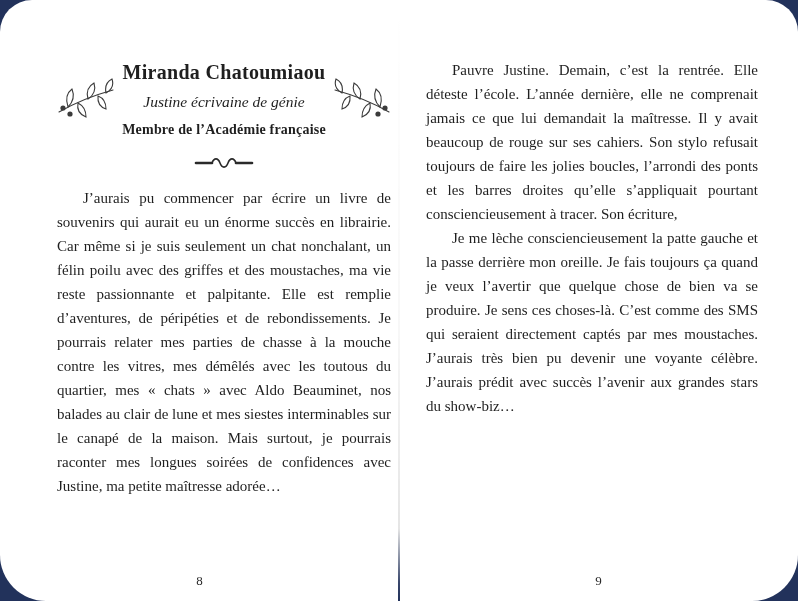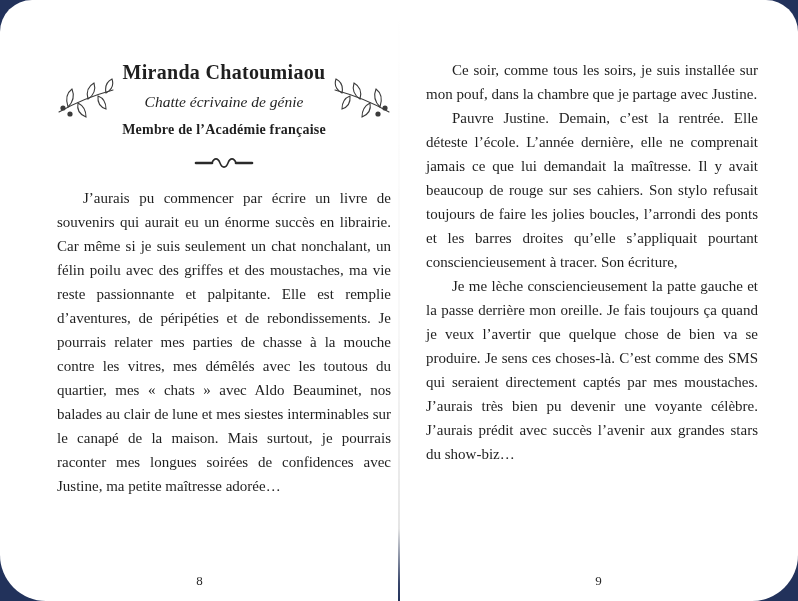--- a/index.html
+++ b/index.html
@@ -83,21 +83,21 @@
               <path d="M31 23 Q28 12 37 7 Q40 17 31 23 Z"></path>
               <path d="M41 20 Q40 30 49 33 Q49 23 41 20 Z"></path>
               <path d="M49 17 Q47 7 55 3 Q58 12 49 17 Z"></path>
             </g>
             <circle cx="6" cy="32" r="2.6" fill="#3b3b3b"></circle>
             <circle cx="13" cy="38" r="2.6" fill="#3b3b3b"></circle>
           </svg>
         </span>
         <div class="title-text">
           <h1 class="book-title">Miranda Chatoumiaou</h1>
-          <div class="book-subtitle">Chatte écrivaine de génie</div>
+          <div class="book-subtitle">Justine écrivaine de génie</div>
           <div class="book-affiliation">Membre de l’Académie française</div>
         </div>
         <span class="branch branch-right">
           <svg width="58" height="46" viewBox="0 0 58 46">
             <g class="ink" fill="none" stroke="#3b3b3b" stroke-width="1.1" stroke-linecap="round">
               <path d="M2 36 C 16 28, 34 20, 56 14"></path>
               <path d="M11 31 Q7 19 15 13 Q19 23 11 31 Z"></path>
               <path d="M21 27 Q19 37 29 41 Q29 31 21 27 Z"></path>
               <path d="M31 23 Q28 12 37 7 Q40 17 31 23 Z"></path>
               <path d="M41 20 Q40 30 49 33 Q49 23 41 20 Z"></path>
@@ -118,21 +118,20 @@
           </g>
         </svg>
       </div>
 
       <p>J’aurais pu commencer par écrire un livre de souvenirs qui aurait eu un énorme succès en librairie. Car même si je suis seulement un chat nonchalant, un félin poilu avec des griffes et des moustaches, ma vie reste passionnante et palpitante. Elle est remplie d’aventures, de péripéties et de rebondissements. Je pourrais relater mes parties de chasse à la mouche contre les vitres, mes démêlés avec les toutous du quartier, mes « chats » avec Aldo Beauminet, nos balades au clair de lune et mes siestes interminables sur le canapé de la maison. Mais surtout, je pourrais raconter mes longues soirées de confidences avec Justine, ma petite maîtresse adorée…</p>
 
       <div class="folio">8</div>
     </div>
 
     <div class="page page-right">
-      <p>Ce soir, comme tous les soirs, je suis installée sur mon pouf, dans la chambre que je partage avec Justine.</p>
       <p>Pauvre Justine. Demain, c’est la rentrée. Elle déteste l’école. L’année dernière, elle ne comprenait jamais ce que lui demandait la maîtresse. Il y avait beaucoup de rouge sur ses cahiers. Son stylo refusait toujours de faire les jolies boucles, l’arrondi des ponts et les barres droites qu’elle s’appliquait pourtant consciencieusement à tracer. Son écriture,</p>
       <p>Je me lèche consciencieusement la patte gauche et la passe derrière mon oreille. Je fais toujours ça quand je veux l’avertir que quelque chose de bien va se produire. Je sens ces choses-là. C’est comme des SMS qui seraient directement captés par mes moustaches. J’aurais très bien pu devenir une voyante célèbre. J’aurais prédit avec succès l’avenir aux grandes stars du show-biz…</p>
 
       <div class="folio">9</div>
     </div>
 
     <div class="gutter"></div>
   </div>
 </div>
 

